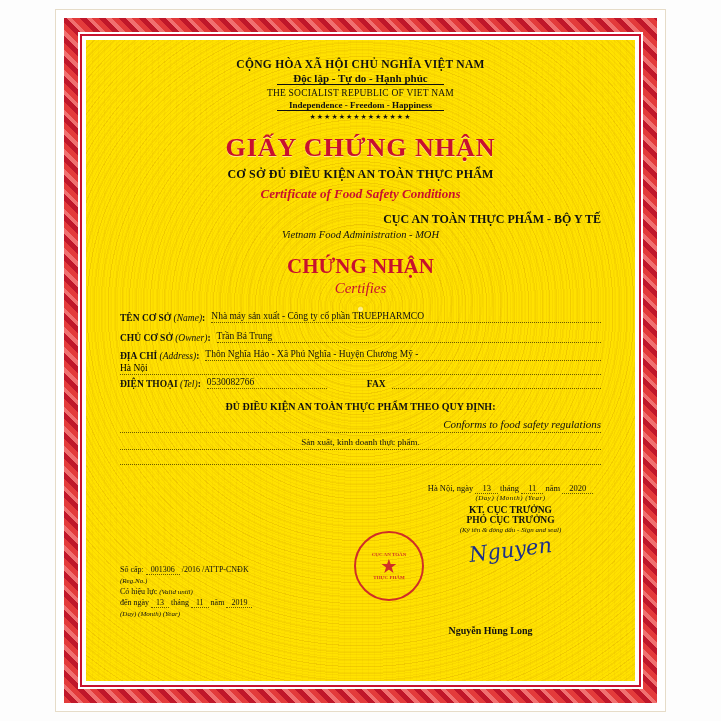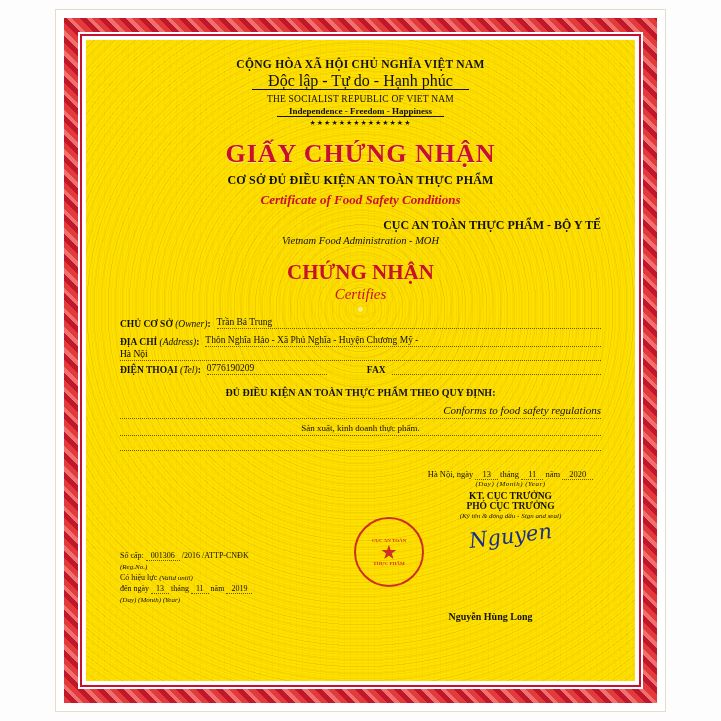--- a/index.html
+++ b/index.html
@@ -58,21 +58,21 @@
     width:300px;height:300px;margin-left:-150px;margin-top:-150px;
     border-radius:50%;
     background:
        repeating-radial-gradient(circle, rgba(200,150,0,.10) 0 2px, rgba(255,225,0,0) 2px 10px);
     opacity:.8;pointer-events:none;
   }
   .content{position:relative;z-index:2;}
 
   .c{text-align:center;}
   .l1{font-size:11.5px;font-weight:bold;letter-spacing:.3px;color:#111;margin-top:2px;}
-  .l2{font-size:16px;color:#111;margin-top:2px;font-weight:normal;}
+  .l2{font-size:11px;color:#111;margin-top:2px;font-weight:bold;}
   .l2 .ul{ text-decoration:none;border-bottom:1px solid #111;padding:0 16px;}
   .l3{font-size:9.5px;color:#111;margin-top:4px;letter-spacing:.2px;}
   .l4{font-size:9px;color:#111;margin-top:2px;font-weight:bold;}
   .l4 .ul{border-bottom:1px solid #111;padding:0 12px;}
   .stars{font-size:7px;letter-spacing:1px;color:#111;margin-top:3px;}
 
   .title{
     font-size:26px;font-weight:bold;color:#c8102e;
     letter-spacing:1px;margin-top:12px;
     text-shadow:0 1px 0 rgba(255,255,255,.5);
@@ -168,20 +168,27 @@
           <div class="subtitle">CƠ SỞ ĐỦ ĐIỀU KIỆN AN TOÀN THỰC PHẨM</div>
           <div class="subtitle-en">Certificate of Food Safety Conditions</div>
           <div class="org">CỤC AN TOÀN THỰC PHẨM - BỘ Y TẾ</div>
           <div class="org-en">Vietnam Food Administration - MOH</div>
           <div class="certifies">CHỨNG NHẬN</div>
           <div class="certifies-en">Certifies</div>
         </div>
 
         <div class="fields">
 
+          <div class="frow">
+            <span class="flabel">
+              <span>TÊN CƠ SỞ</span>
+              <i>(Name)</i>:
+            </span>
+            <span class="fval">Nhà máy sản xuất - Công ty cổ phần TRUEPHARMCO</span>
+          </div>
 
           <div class="frow" style="margin-top:8px;">
             <span class="flabel">
               <span>CHỦ CƠ SỞ</span>
               <i>(Owner)</i>:
             </span>
             <span class="fval">Trần Bá Trung</span>
           </div>
 
           <div class="frow" style="margin-top:6px;align-items:flex-end;">
@@ -191,21 +198,21 @@
             </span>
             <span class="fval">Thôn Nghĩa Hảo - Xã Phú Nghĩa - Huyện Chương Mỹ -</span>
           </div>
           <div class="fcont">Hà Nội</div>
 
           <div class="frow" style="">
             <span class="flabel">
               <span>ĐIỆN THOẠI</span>
               <i>(Tel)</i>:
             </span>
-            <span class="fval" style="max-width:120px;flex:0 0 120px;">0776190209</span>
+            <span class="fval" style="max-width:120px;flex:0 0 120px;">0530082766</span>
             <span class="flabel" style="margin-left:40px;">FAX</span>
             <span class="fval"></span>
           </div>
         </div>
 
         <div>
           <div class="conform">ĐỦ ĐIỀU KIỆN AN TOÀN THỰC PHẨM THEO QUY ĐỊNH:</div>
           <div class="conform-en">Conforms to food safety regulations</div>
           <div class="conform-note">Sản xuất, kinh doanh thực phẩm.</div>
           <div class="conform-blank"></div>

